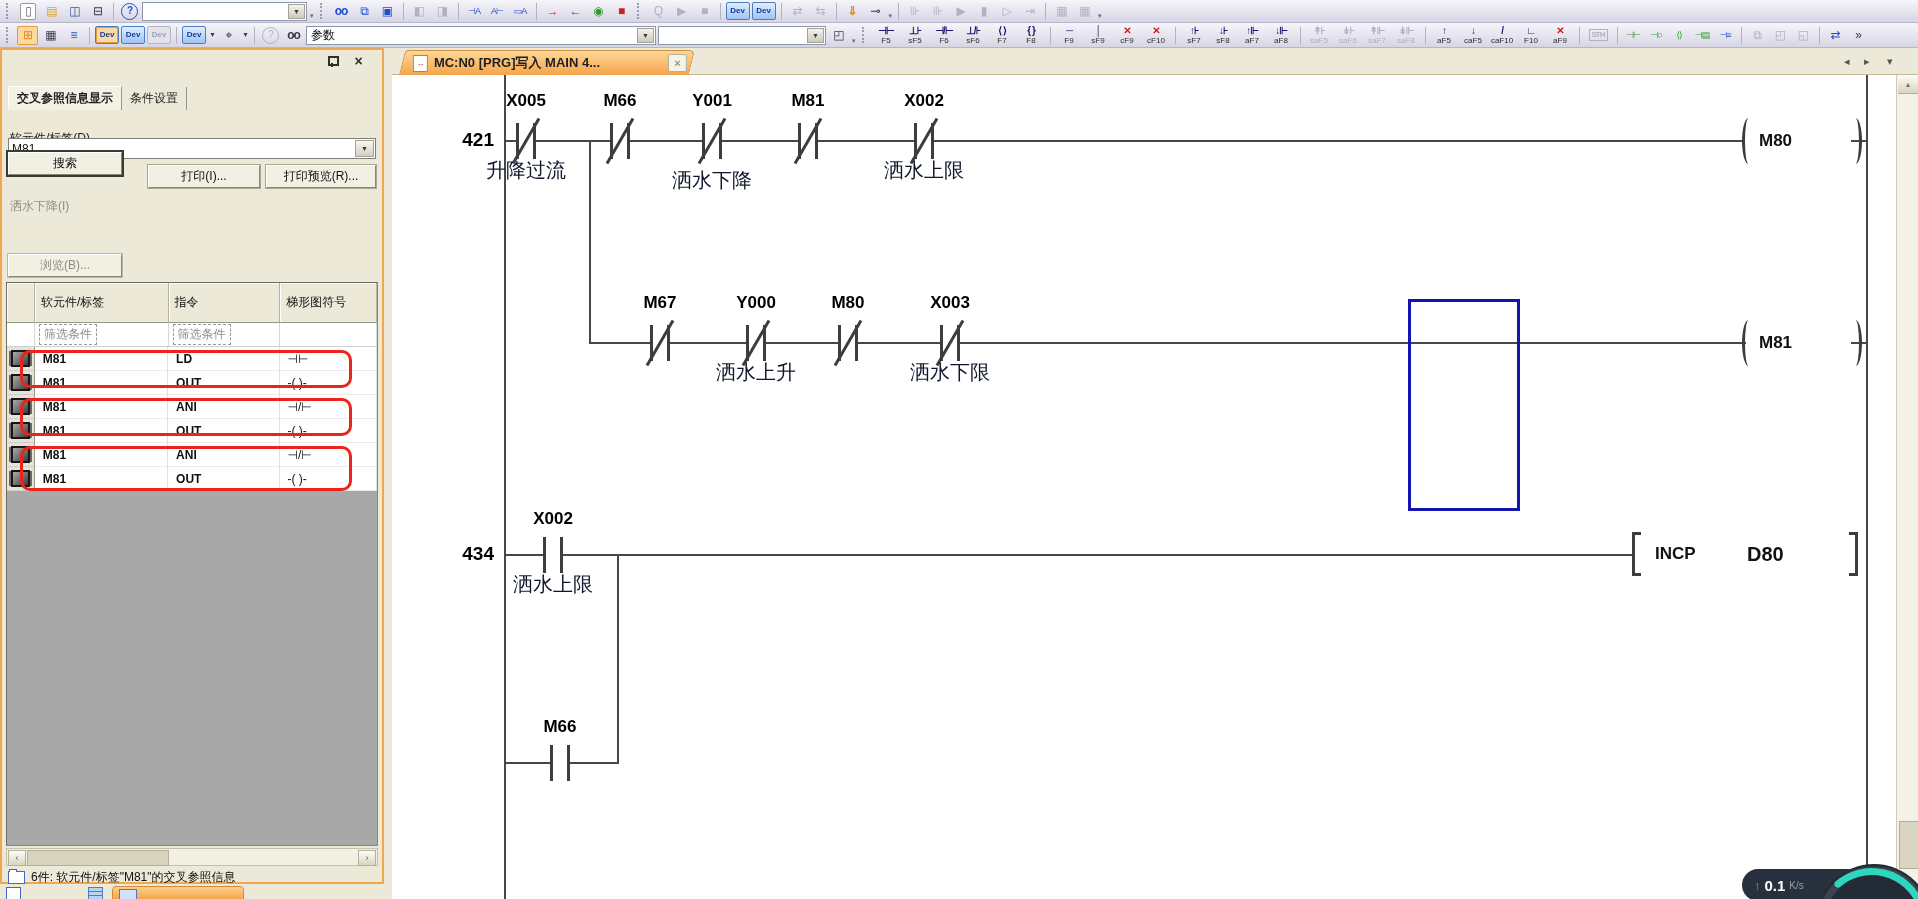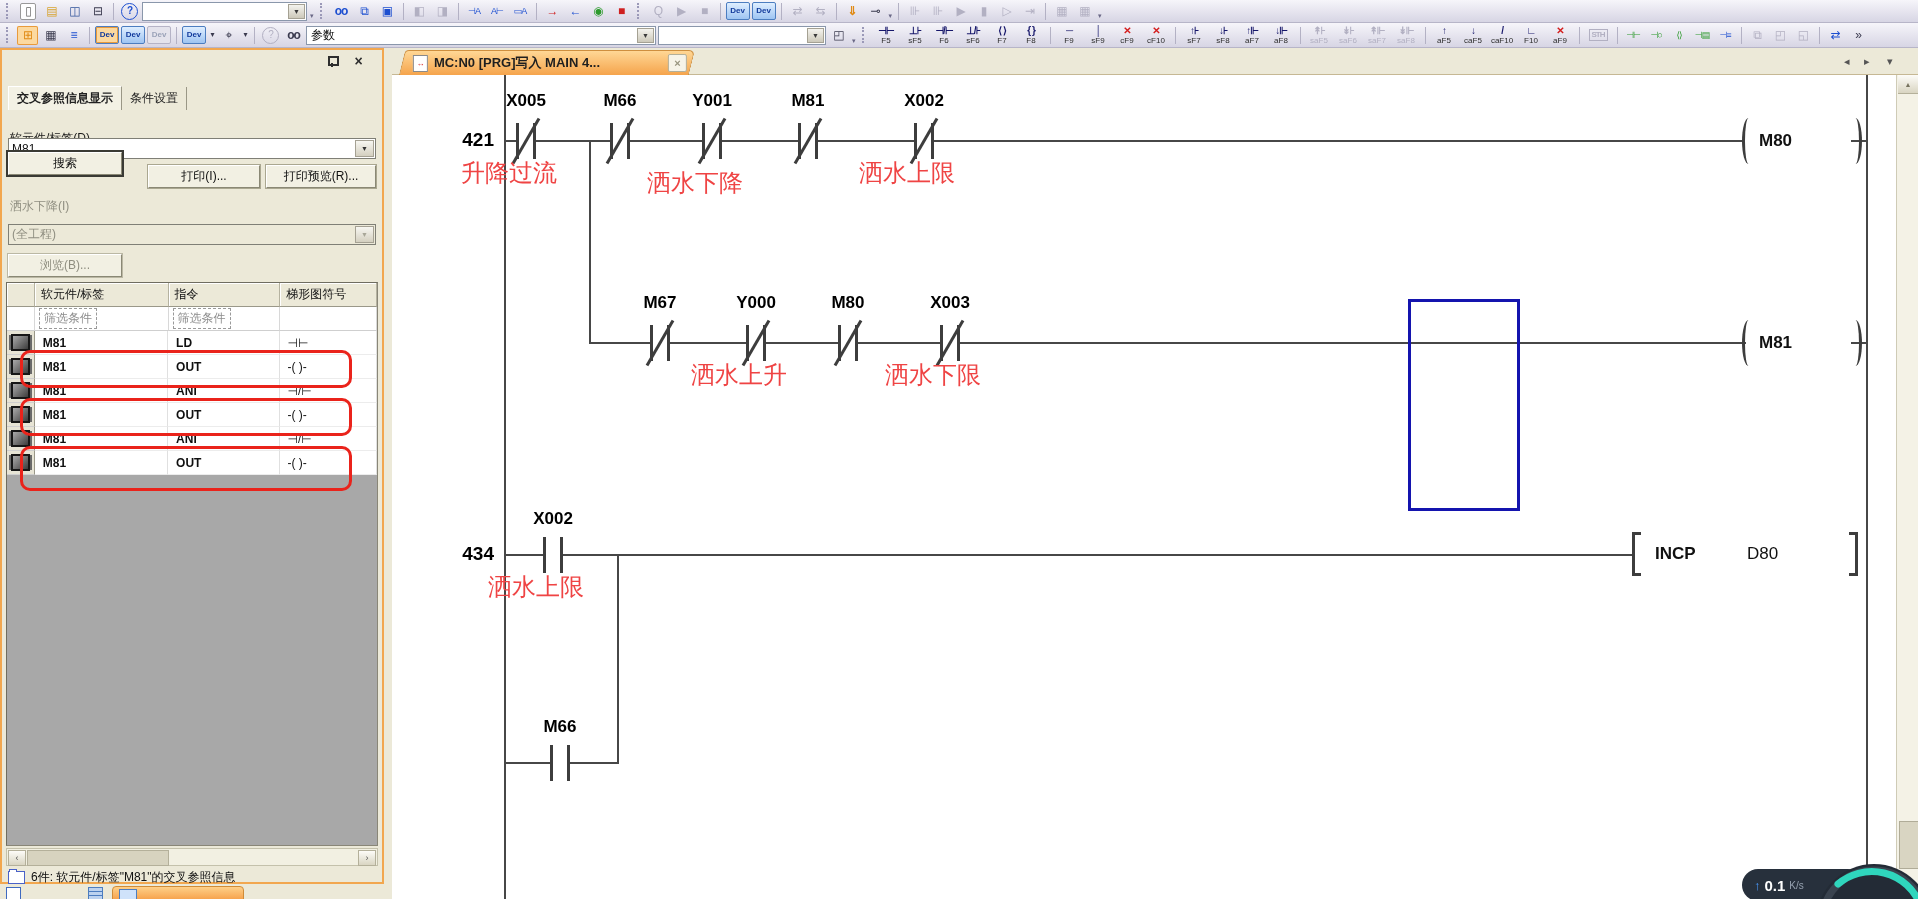--- a/index.html
+++ b/index.html
@@ -69,21 +69,21 @@
   .pcombo.dis{background:#ece9d8;color:#8f8e80}
   .pcombo.dis .carr2{color:#a8a698}
   .pbtn{position:absolute;height:23px;background:#f2f0e3;border:1px solid #8a8875;
         border-top-color:#fff;border-left-color:#fff;box-shadow:0 0 0 1px #aaa790;
         font-size:12px;display:flex;align-items:center;justify-content:center;box-sizing:border-box;white-space:nowrap;overflow:hidden}
   .pbtn.def{box-shadow:0 0 0 2px #3a3a34}
   .pbtn.dis{color:#8f8e80;box-shadow:0 0 0 1px #bbb8a4}
 
   .xtable{position:absolute;left:6px;top:234px;width:372px;height:564px;background:#a8a8a8;
           border:1px solid #898677;border-top-color:#6f6d60;border-left-color:#6f6d60;box-sizing:border-box;overflow:hidden}
-  .xhead{display:flex;height:24px;background:#ece9d8;font-size:12px}
+  .xhead{display:flex;height:40px;background:#ece9d8;font-size:12px}
   .xhead .hc{border-right:1px solid #b5b2a0;border-bottom:1px solid #9a9889;box-shadow:inset 1px 1px 0 #fff;
              display:flex;align-items:center;padding-left:6px;box-sizing:border-box;white-space:nowrap;overflow:hidden}
   .xfilter{display:flex;height:24px;background:#fff;font-size:12px;color:#8d8d8d}
   .xfilter .fc{border-right:1px solid #d8d8d8;border-bottom:1px solid #cfcfcf;display:flex;align-items:center;
                box-sizing:border-box;padding-left:4px}
   .xfilter .fc .dash{border:1px dashed #9a9a9a;padding:1px 4px;white-space:nowrap}
   .trow{display:flex;height:24px;background:#fff;font-size:12px}
   .trow .c0{width:28px;background:#e7e4d5;border-right:1px solid #9a9889;border-bottom:1px solid #cfcfcf;
             display:flex;align-items:center;justify-content:center;box-sizing:border-box}
   .trow .c1{width:134px}.trow .c2{width:112px}.trow .c3{width:98px}
@@ -126,32 +126,32 @@
   .tnav{position:absolute;top:7px;font-size:11px;color:#555}
 
   .canvas{position:absolute;left:0;top:27px;width:1526px;height:824px;background:#fff;overflow:hidden}
   .hl,.vl{position:absolute;background:#474747}
   .hl{height:2px}.vl{width:2px}
   .ct{position:absolute;width:20px;height:36px;background:#fff;border-left:3px solid #3d3d3d;
       border-right:3px solid #3d3d3d;box-sizing:border-box;z-index:2}
   .ct.nc::after{content:"";position:absolute;left:50%;top:50%;width:3px;height:52px;background:#3d3d3d;
       transform:translate(-50%,-50%) rotate(30deg)}
   .cname{position:absolute;width:90px;text-align:center;font-size:17px;font-weight:bold;color:#000;z-index:3;white-space:nowrap}
-  .glabel{position:absolute;width:130px;font-size:24px;color:#ef4444;z-index:3;white-space:nowrap}
+  .glabel{position:absolute;width:130px;text-align:center;font-size:20px;color:#0f172a;z-index:3;white-space:nowrap}
   .step{position:absolute;width:72px;text-align:right;font-size:19px;font-weight:bold;color:#000}
   .coil{position:absolute;width:120px;height:46px;display:flex;align-items:center;z-index:2}
   .paren{width:13px;height:46px;border-left:3px solid #3d3d3d;border-radius:50%;box-sizing:border-box;flex:none}
   .parenR{width:13px;height:46px;border-right:3px solid #3d3d3d;border-radius:50%;box-sizing:border-box;flex:none;margin-left:auto}
   .coil .cn{font-size:17px;font-weight:bold;margin-left:4px;white-space:nowrap}
   .instr{position:absolute;width:226px;height:46px;display:flex;align-items:center;z-index:2}
   .bl,.br{width:9px;height:44px;box-sizing:border-box;flex:none;border-top:3px solid #3d3d3d;border-bottom:3px solid #3d3d3d}
   .bl{border-left:3px solid #3d3d3d}
   .br{border-right:3px solid #3d3d3d;margin-left:auto}
   .instr .op{font-size:17px;font-weight:bold;margin-left:14px;width:92px}
-  .instr .od{font-size:17px;font-weight:normal}
+  .instr .od{font-size:20px;font-weight:bold}
   .bluerect{position:absolute;left:1016px;top:224px;width:106px;height:206px;border:3px solid #1414ae;z-index:4}
 
   .vsb{position:absolute;right:0;top:0;width:22px;height:824px;background:#f4f2e6;border-left:1px solid #cfcbb6;box-sizing:border-box}
   .vup{position:absolute;left:1px;top:0;right:0;height:18px;background:linear-gradient(#fdfcf8,#d9d5c2);
        border-bottom:1px solid #b4b09a;font-size:7px;color:#77735f;display:flex;align-items:center;justify-content:center}
   .vthumb{position:absolute;left:2px;top:746px;width:18px;height:46px;background:#d9d5c2;border:1px solid #b0ac98}
 
   
   .pill{position:absolute;left:1350px;top:821px;width:122px;height:32px;border-radius:16px;
         background:#27303c;display:flex;align-items:center;gap:4px;padding-left:12px;box-sizing:border-box;z-index:8}
@@ -376,24 +376,20 @@
   <div class="pcombo" style="top:90px">
     <span>M81</span>
     <span class="carr2">▼</span>
   </div>
 
   <div class="pbtn def" style="left:8px;top:104px;width:114px">搜索</div>
   <div class="pbtn" style="left:148px;top:117px;width:112px">打印(I)...</div>
   <div class="pbtn" style="left:266px;top:117px;width:110px">打印预览(R)...</div>
 
   <div class="plabel dis" style="top:150px">洒水下降(I)</div>
-  <div class="pcombo dis" style="top:176px">
-    <span>(全工程)</span>
-    <span class="carr2">▼</span>
-  </div>
   <div class="pbtn dis" style="left:8px;top:206px;width:114px">浏览(B)...</div>
 
   <div class="xtable">
     <div class="xhead">
       <span class="hc w0"></span>
       <span class="hc w1">软元件/标签</span>
       <span class="hc w2">指令</span>
       <span class="hc w3">梯形图符号</span>
     </div>
     <div class="xfilter">

